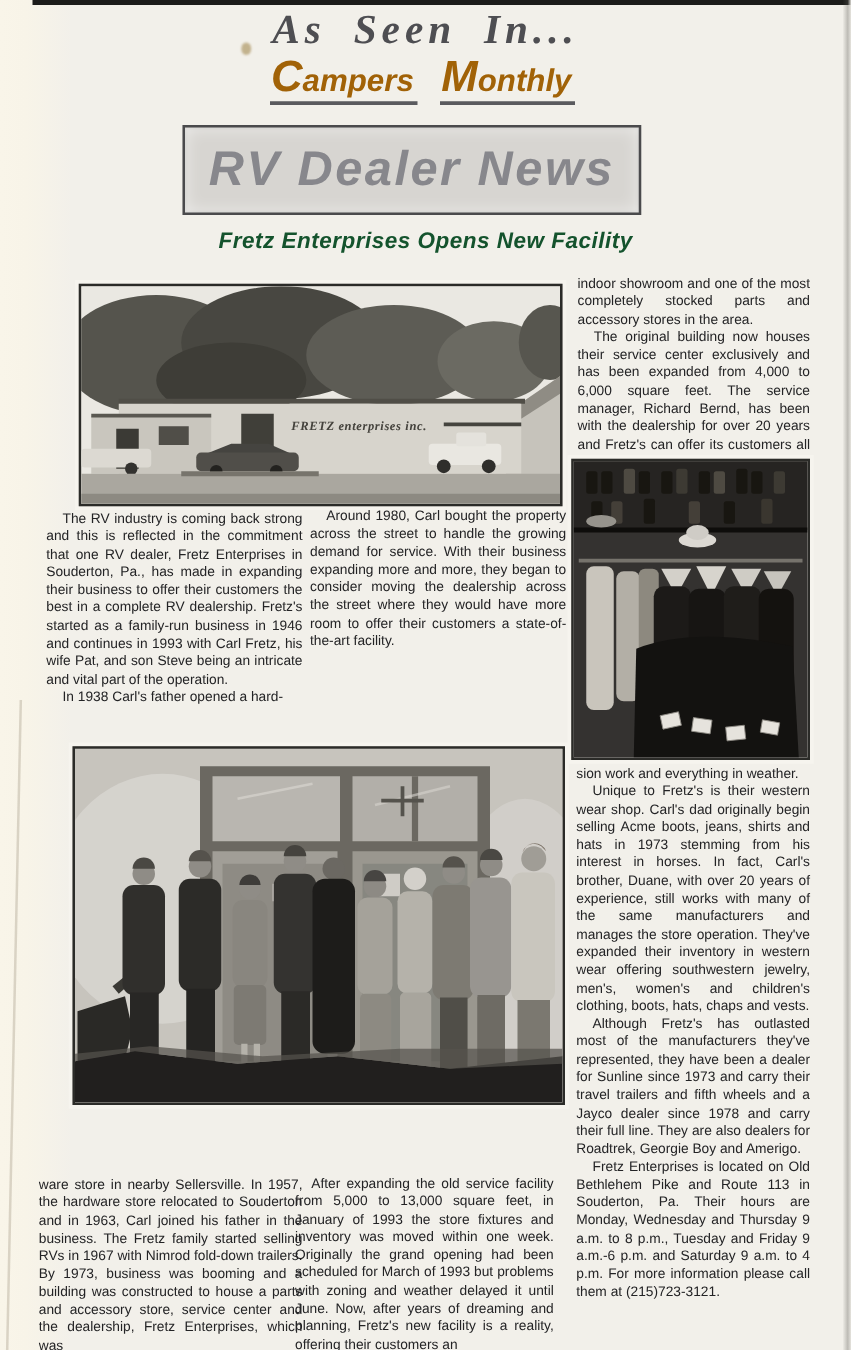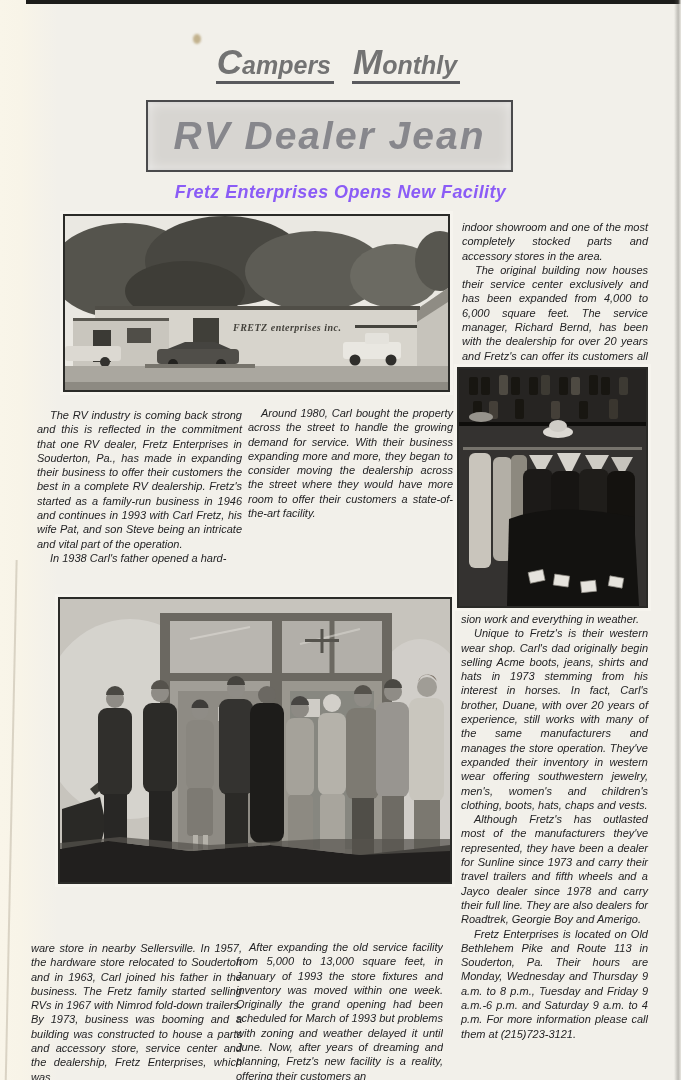--- a/index.html
+++ b/index.html
@@ -17,67 +17,68 @@
   .fold-line{position:absolute;left:10px;top:560px;height:540px;width:2px;
     background:rgba(160,150,130,.35);transform:rotate(1.2deg);}
   .stain{position:absolute;left:193px;top:34px;width:8px;height:10px;border-radius:50%;
     background:#b7a377;filter:blur(1px);opacity:.8;}
 
   
   .as-seen{position:absolute;top:6px;left:0;width:681px;text-align:center;
     font-family:"Liberation Serif",serif;font-style:italic;font-weight:bold;
     font-size:33px;letter-spacing:4px;word-spacing:10px;color:#4e4e52;}
   .campers{position:absolute;top:47px;left:0;width:676px;text-align:center;
-    font-style:italic;font-weight:bold;color:#737373;}
+    font-style:italic;font-weight:bold;color:#a16207;}
   .cm-word{display:inline-block;border-bottom:3px solid #5a5a5e;padding:0 3px 1px 1px;margin:0 9px;}
   .cm-cap{font-size:35px;line-height:30px;}
   .cm-rest{font-size:25px;}
 
   .banner-box{position:absolute;left:146px;top:100px;width:363px;height:68px;
     background:#d7d5d1;border:2px solid #4a4a4c;
     box-shadow:inset 0 0 14px rgba(255,255,255,.6), inset 0 0 3px rgba(80,80,80,.25);
     display:flex;align-items:center;justify-content:center;}
   .banner-text{font-style:italic;font-weight:bold;font-size:39px;letter-spacing:2px;color:#87878c;}
 
   .headline{position:absolute;top:182px;left:0;width:681px;text-align:center;
-    font-style:italic;font-weight:bold;font-size:18px;letter-spacing:.4px;color:#8b5cf6;}
+    font-style:italic;font-weight:bold;font-size:18px;letter-spacing:.4px;color:#14532d;}
 
   
   .col{position:absolute;font-size:11px;line-height:14.3px;color:#232325;text-align:justify;}
-  .col p{margin:0;font-style:italic;}
+  .col p{margin:0;}
   .col p.ind{text-indent:13px;}
   .caption{position:absolute;left:30px;top:888px;width:424px;
     font-size:11.5px;line-height:15px;font-weight:bold;color:#1a1a1c;text-align:left;}
 
   
   .photo{position:absolute;border:2px solid #2b2b28;background:#c9c6bf;box-shadow:0 0 0 3px #f6f4ee;}
   .photo svg{display:block;}
 </style>
 </head>
 <body>
 
 <div id="page">
 
   <div class="edge-left"></div>
   <div class="edge-topbar"></div>
   <div class="edge-right"></div>
   <div class="fold-line"></div>
   <div class="stain"></div>
 
+  <div class="as-seen">As Seen In...</div>
   <div class="campers">
     <span class="cm-word"><span class="cm-cap">C</span><span class="cm-rest">ampers</span></span><span class="cm-word"><span class="cm-cap">M</span><span class="cm-rest">onthly</span></span>
   </div>
 
   <div class="banner-box">
-    <span class="banner-text">RV Dealer Jean</span>
+    <span class="banner-text">RV Dealer News</span>
   </div>
 
   <div class="headline">Fretz Enterprises Opens New Facility</div>
 
-  <div class="photo" style="left:63px;top:214px;text-decoration:underline;">
+  <div class="photo" style="left:63px;top:227px;text-decoration:underline;">
     <svg width="383" height="174" viewBox="0 0 383 174">
       <rect x="0" y="0" width="383" height="174" fill="#eae8e2"></rect>
 
       <g fill="#55544d">
         <ellipse cx="60" cy="55" rx="75" ry="48"></ellipse>
         <ellipse cx="160" cy="45" rx="80" ry="45" fill="#484741"></ellipse>
         <ellipse cx="250" cy="55" rx="70" ry="40" fill="#5d5c55"></ellipse>
         <ellipse cx="120" cy="75" rx="60" ry="30" fill="#3e3d37"></ellipse>
         <ellipse cx="330" cy="60" rx="45" ry="32" fill="#6b6a62"></ellipse>
         <ellipse cx="375" cy="45" rx="25" ry="30" fill="#57564f"></ellipse>

